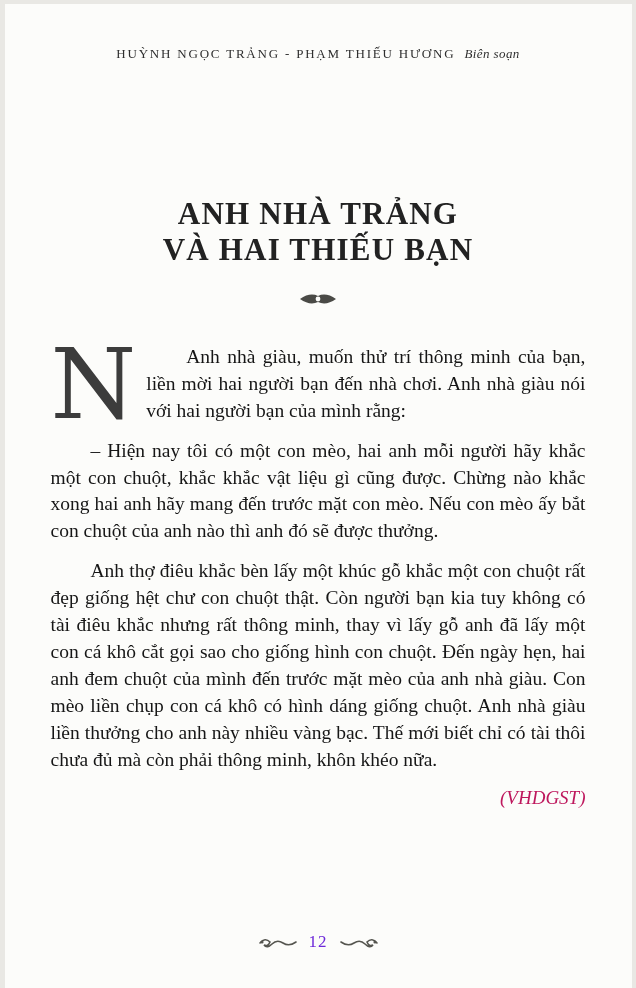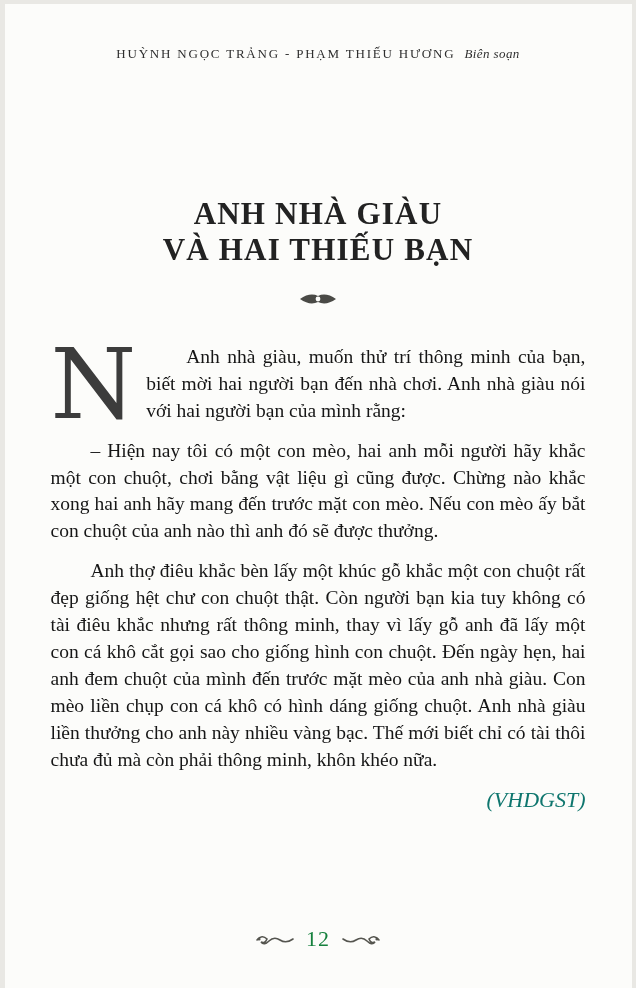--- a/index.html
+++ b/index.html
@@ -68,76 +68,76 @@
     line-height: 76px;
     padding: 2px 10px 0 0;
     font-weight: 500;
     color: #3c3c3c;
     font-family: "DejaVu Serif", serif;
   }
   .attribution {
     margin-top: 8px;
     text-align: right;
     font-style: italic;
-    font-size: 22px;
-    color: #0f766e;
+    font-size: 19px;
+    color: #be185d;
   }
   .footer {
     position: absolute;
     left: 0;
     right: 0;
     bottom: 40px;
     display: flex;
     align-items: center;
     justify-content: center;
     gap: 12px;
   }
   .page-number {
-    font-size: 22px;
+    font-size: 17px;
     letter-spacing: 1px;
-    color: #15803d;
+    color: #6d28d9;
   }
   .flourish svg {
     display: block;
   }
   .flourish.right svg {
     transform: scaleX(-1);
   }
 </style>
 </head>
 <body>
 
 <div class="page">
 
   <div class="running-header">
     <span class="authors">HUỲNH NGỌC TRẢNG - PHẠM THIẾU HƯƠNG</span>
     <span class="role">Biên soạn</span>
   </div>
 
   <div class="title-block">
-    <div>ANH NHÀ GIÀU</div>
+    <div>ANH NHÀ TRẢNG</div>
     <div>VÀ HAI THIẾU BẠN</div>
   </div>
 
   <div class="title-ornament">
     <svg width="40" height="14" viewBox="0 0 40 14" xmlns="http://www.w3.org/2000/svg" aria-hidden="true">
       <path d="M2 7 Q12 0 20 4 Q28 0 38 7 Q28 14 20 10 Q12 14 2 7 Z" fill="#4a4a46"></path>
       <circle cx="20" cy="7" r="2.4" fill="#fcfcfa"></circle>
     </svg>
   </div>
 
   <div class="body-block">
 
     <p class="para">
       <span class="dropcap">N</span>
     </p>
 
-    <p class="para indent">Anh nhà giàu, muốn thử trí thông minh của bạn, biết mời hai người bạn đến nhà chơi. Anh nhà giàu nói với hai người bạn của mình rằng:</p>
+    <p class="para indent">Anh nhà giàu, muốn thử trí thông minh của bạn, liền mời hai người bạn đến nhà chơi. Anh nhà giàu nói với hai người bạn của mình rằng:</p>
 
-    <p class="para indent">– Hiện nay tôi có một con mèo, hai anh mỗi người hãy khắc một con chuột, chơi bằng vật liệu gì cũng được. Chừng nào khắc xong hai anh hãy mang đến trước mặt con mèo. Nếu con mèo ấy bắt con chuột của anh nào thì anh đó sẽ được thưởng.</p>
+    <p class="para indent">– Hiện nay tôi có một con mèo, hai anh mỗi người hãy khắc một con chuột, khắc khắc vật liệu gì cũng được. Chừng nào khắc xong hai anh hãy mang đến trước mặt con mèo. Nếu con mèo ấy bắt con chuột của anh nào thì anh đó sẽ được thưởng.</p>
 
     <p class="para indent">Anh thợ điêu khắc bèn lấy một khúc gỗ khắc một con chuột rất đẹp giống hệt chư con chuột thật. Còn người bạn kia tuy không có tài điêu khắc nhưng rất thông minh, thay vì lấy gỗ anh đã lấy một con cá khô cắt gọi sao cho giống hình con chuột. Đến ngày hẹn, hai anh đem chuột của mình đến trước mặt mèo của anh nhà giàu. Con mèo liền chụp con cá khô có hình dáng giống chuột. Anh nhà giàu liền thưởng cho anh này nhiều vàng bạc. Thế mới biết chỉ có tài thôi chưa đủ mà còn phải thông minh, khôn khéo nữa.</p>
 
     <div class="attribution">(VHDGST)</div>
 
   </div>
 
   <div class="footer">
     <span class="flourish left">
       <svg width="38" height="16" viewBox="0 0 38 16" xmlns="http://www.w3.org/2000/svg" aria-hidden="true">

